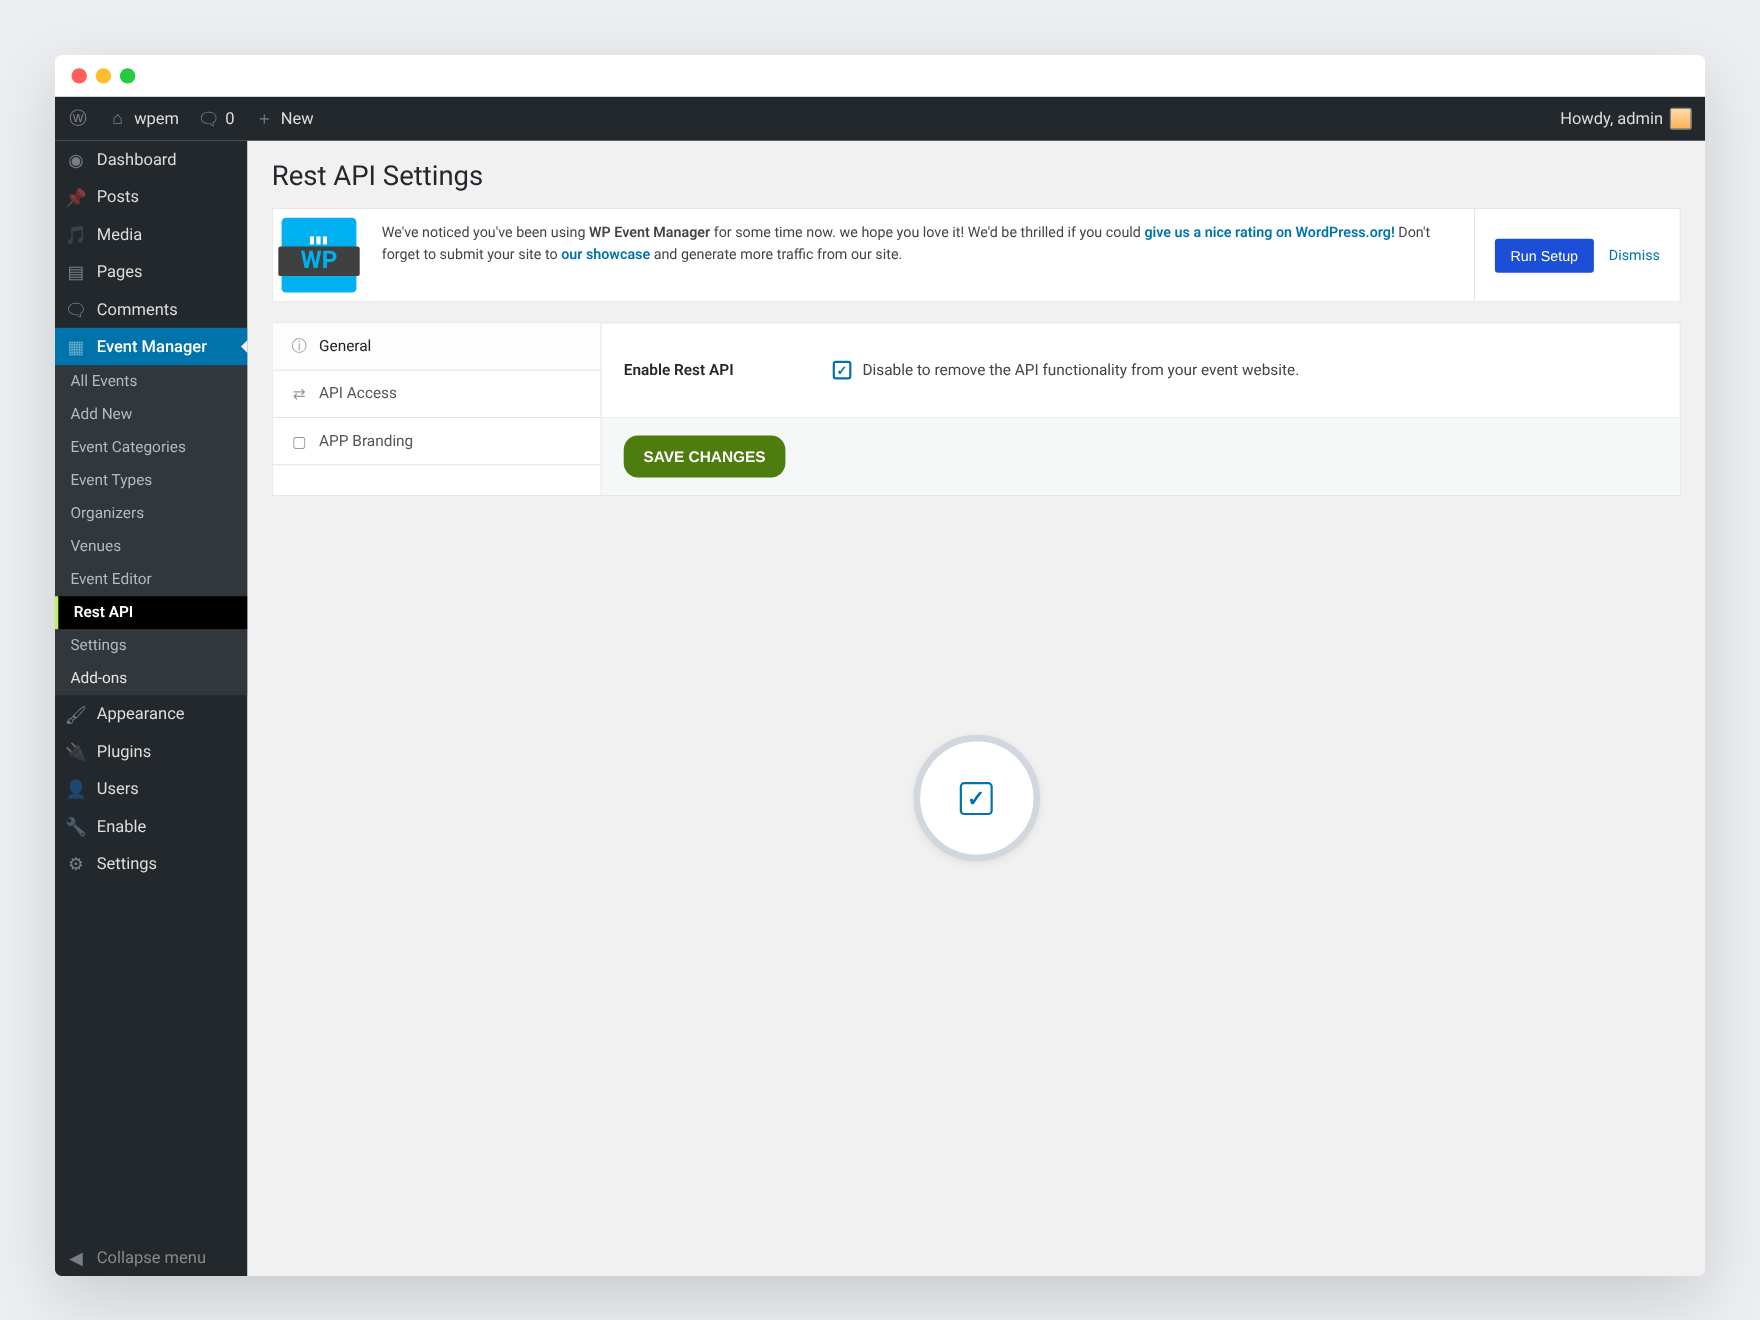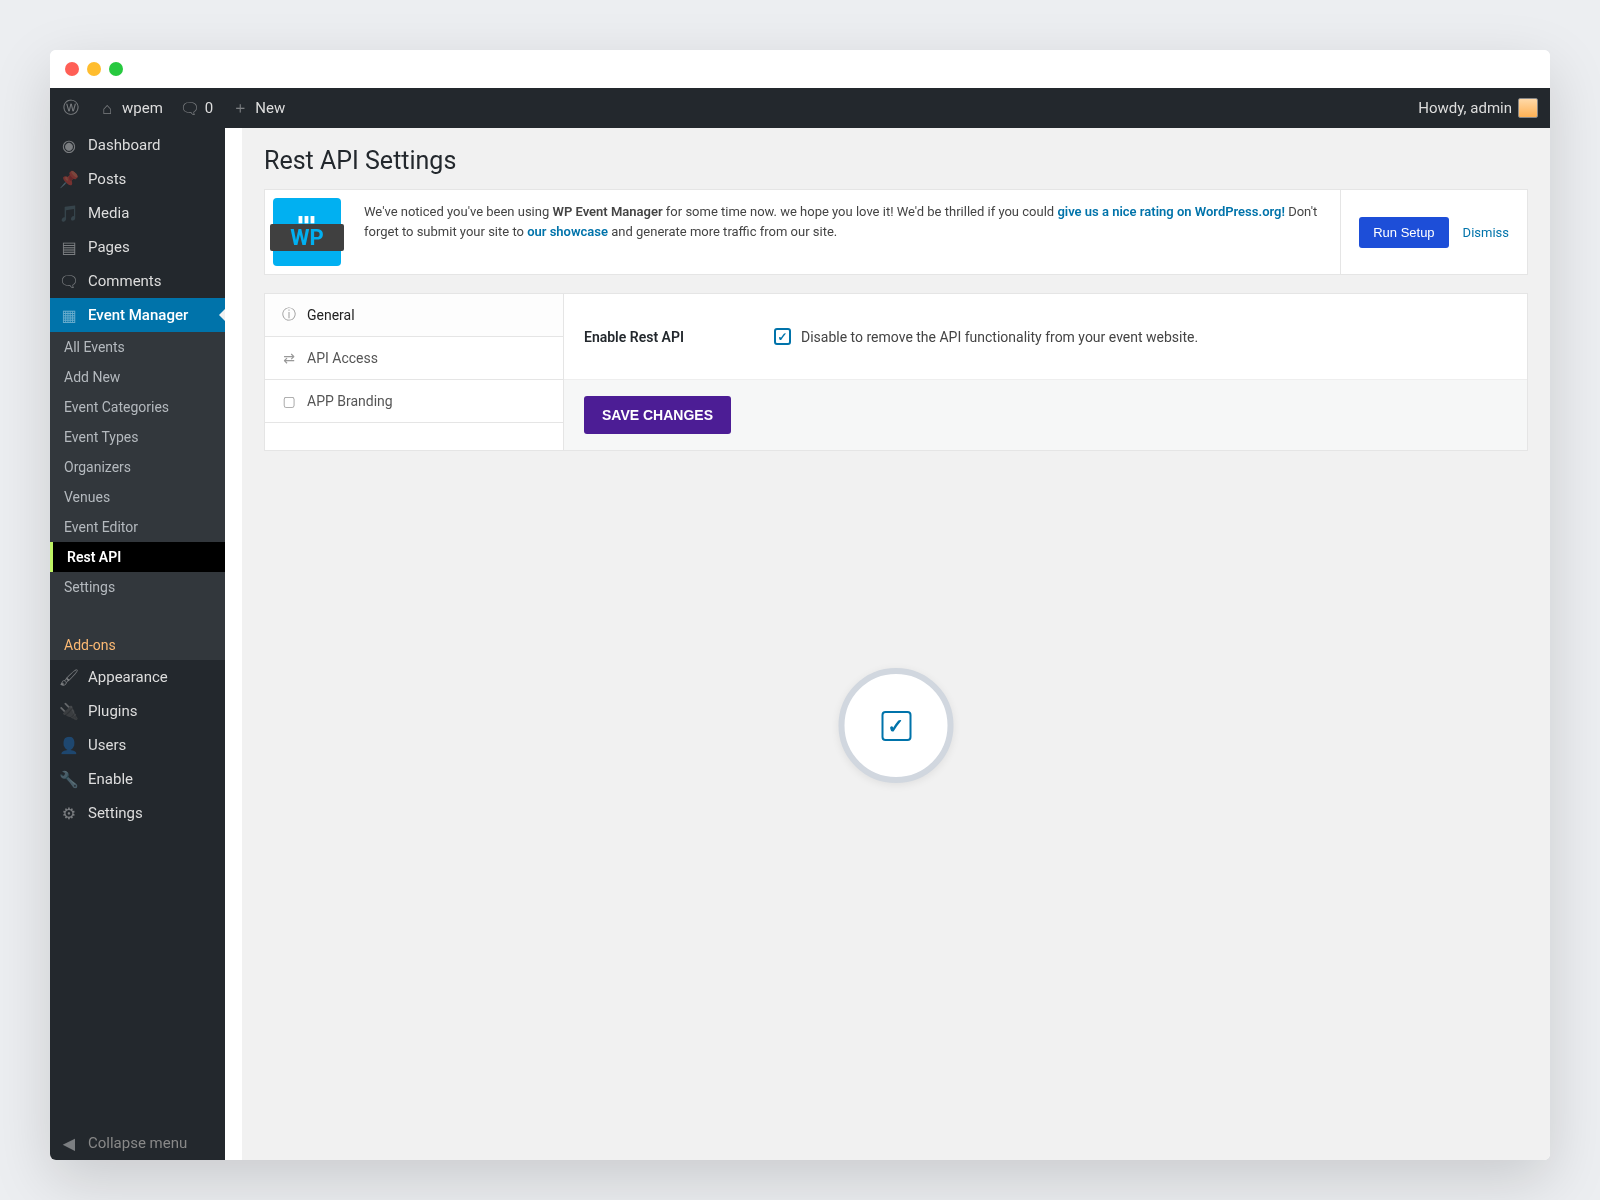--- a/index.html
+++ b/index.html
@@ -16,24 +16,24 @@
 .topbar .right { margin-left: auto; display: flex; align-items: center; gap: 8px; }
 .avatar { width: 20px; height: 20px; background: linear-gradient(#ffd9a8,#ffb255); border: 1px solid #888; border-radius: 2px; }
 .body { flex: 1; display: flex; overflow: hidden; }
 .sidebar { width: 175px; background: #23282d; color: #ccc; font-size: 15px; display: flex; flex-direction: column; }
 .side-item { display: flex; align-items: center; gap: 10px; padding: 8px 10px; cursor: pointer; color: #ddd; }
 .side-item.active { background: #0073aa; color: #fff; font-weight: 500; position: relative; }
 .side-item.active::after { content: ''; position: absolute; right: 0; top: 50%; transform: translateY(-50%); border: 6px solid transparent; border-right-color: #f1f1f1; }
 .side-sub { background: #32373c; }
 .side-sub .sub { padding: 7px 14px; font-size: 14px; color: #b4b9be; cursor: pointer; }
 .side-sub .sub.selected { background: #000000; color: #fff; font-weight: 600; border-left: 3px solid #bef264; }
-.side-sub .sub.addon { color: #fdba74; margin-top: 28px; }
+.side-sub .sub.addon { color: #e5e5e5; }
 .side-item.collapse { color: #888; margin-top: auto; }
 .icon { width: 18px; height: 18px; display: inline-flex; align-items: center; justify-content: center; font-size: 16px; color: rgba(255,255,255,0.4); }
-.content { flex: 1; background: #f1f1f1; overflow: auto; position: relative; margin-left: 17px; }
+.content { flex: 1; background: #f1f1f1; overflow: auto; position: relative; }
 .content-inner { padding: 18px 22px; }
 .page-title { font-size: 25px; font-weight: 400; color: #23282d; margin-bottom: 14px; }
 .notice { background: #fff; border: 1px solid #e5e5e5; display: flex; align-items: stretch; margin-bottom: 18px; }
 .notice-logo { width: 68px; height: 68px; margin: 8px; background: #01b0f1; border-radius: 4px; display: flex; flex-direction: column; align-items: center; justify-content: center; color: #fff; font-weight: 700; font-size: 22px; }
 .notice-body { flex: 1; padding: 12px 15px; font-size: 13px; color: #444; line-height: 1.5; }
 .notice-body b { font-weight: 600; }
 .notice-link { color: #0073aa; font-weight: 600; }
 .notice-actions { padding: 12px 18px; border-left: 1px solid #e5e5e5; display: flex; align-items: center; gap: 14px; }
 .btn-primary { background: #1d4ed8; color: #fff; border: none; padding: 8px 14px; border-radius: 3px; font-size: 13px; cursor: pointer; }
 .link-dismiss { color: #0073aa; font-size: 13px; cursor: pointer; }
@@ -45,21 +45,21 @@
 .panel { flex: 1; background: #fff; border: 1px solid #e5e5e5; margin-left: -1px; }
 .panel-header { padding: 16px 20px; border-bottom: 1px solid #eee; font-size: 20px; font-weight: 600; color: #555; letter-spacing: 0.2px; }
 .panel-body { padding: 20px; }
 .form-row { display: flex; align-items: center; padding: 14px 0; }
 .form-label { width: 190px; font-weight: 600; font-size: 14px; color: #23282d; }
 .form-control { flex: 1; display: flex; align-items: center; gap: 10px; font-size: 14px; color: #444; }
 .checkbox { width: 17px; height: 17px; border: 2px solid #0073aa; border-radius: 3px; display: inline-flex; align-items: center; justify-content: center; color: #0073aa; font-size: 12px; font-weight: bold; }
 .upload-input { flex: 1; border: 1px solid #8c8f94; border-radius: 3px; padding: 6px 10px; font-size: 14px; color: #888; background: #fff; }
 .btn-upload { border: 1px solid #0073aa; color: #0073aa; background: #f6f7f7; padding: 4px 10px; border-radius: 3px; font-size: 12px; cursor: pointer; }
 .panel-footer { padding: 16px 20px; background: #f6f7f7; border-top: 1px solid #eee; }
-.btn-save { background: #4c1d95; color: #fff; border: none; padding: 11px 18px; font-size: 14px; font-weight: 600; border-radius: 3px; cursor: pointer; }
+.btn-save { background: #4d7c0f; color: #fff; border: none; padding: 11px 18px; font-size: 14px; font-weight: 600; border-radius: 13px; cursor: pointer; }
 .overlay-circle { position: absolute; top: 540px; left: 50%; transform: translate(-50%, 0); width: 115px; height: 115px; border-radius: 50%; background: #fff; border: 6px solid #d1d7df; display: flex; align-items: center; justify-content: center; box-shadow: 0 2px 8px rgba(0,0,0,0.08); }
 .overlay-check { width: 30px; height: 30px; border: 2.5px solid #0073aa; border-radius: 4px; display: flex; align-items: center; justify-content: center; color: #0073aa; font-size: 20px; font-weight: bold; }
 </style>
 </head>
 <body>
 
 <div class="window">
   <div class="titlebar">
     <div class="dot red"></div>
     <div class="dot yellow"></div>

